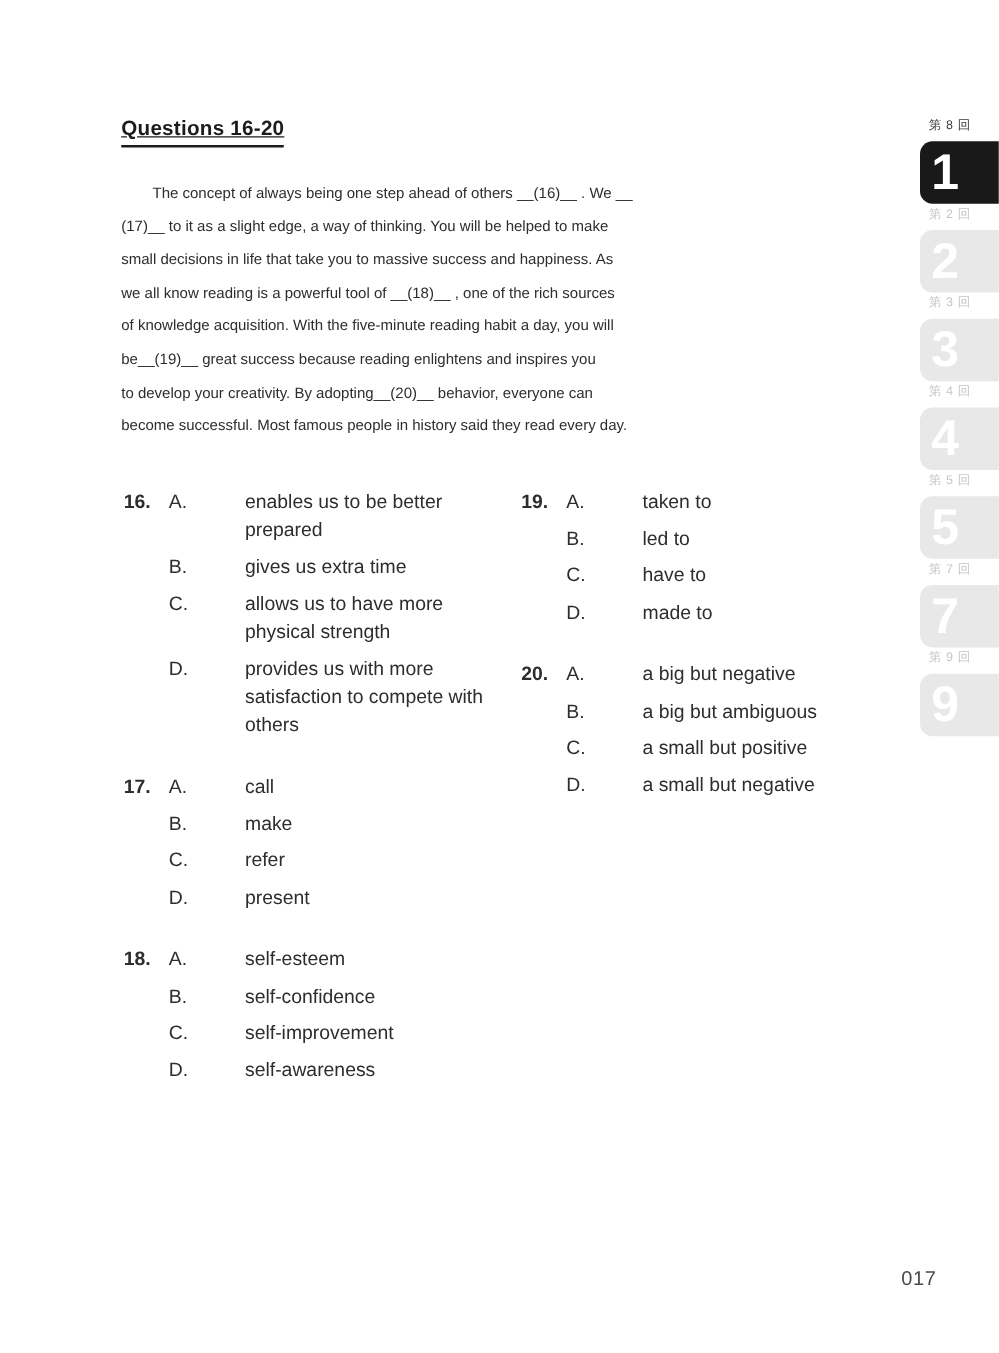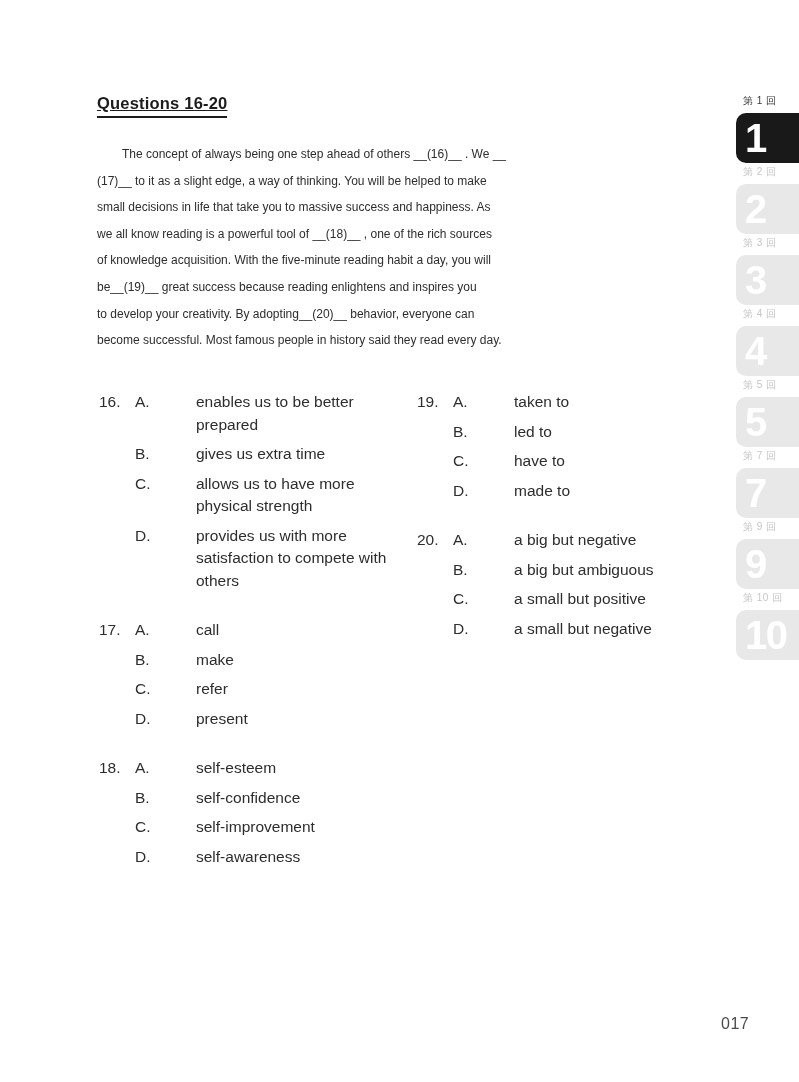--- a/index.html
+++ b/index.html
@@ -28,21 +28,21 @@
   }
   .pline { line-height:26.6px; white-space:pre-wrap; }
   .pline:first-child { text-indent:25px; }
 
   
   .col { position:absolute; top:391px; font-size:15.5px; line-height:22.5px; }
   .col-left  { left:99px;  width:308px; }
   .col-right { left:417px; width:330px; }
 
   .question { display:flex; margin-bottom:20px; }
-  .qnum { width:36px; flex:none; font-weight:normal; }
+  .qnum { width:36px; flex:none; font-weight:bold; }
   .opts { flex:1; }
   .opt { display:flex; margin-bottom:7px; }
   .letter { width:21px; flex:none; }
   .otext { white-space:pre-line;margin-left:40px; }
 
   
   .sidebar { position:absolute; right:0; top:94px; width:63px; }
   .tab-unit { margin-bottom:2px; }
   .tab-label {
     font-size:10px; line-height:13px; height:13px;
@@ -218,21 +218,21 @@
   <div class="opt">
     <span class="letter">D.</span>
     <span class="otext">a small but negative</span>
   </div>
 </div>
   </div>
 </div>
 
 <nav class="sidebar" id="sidebar">
   <div class="tab-unit active">
-    <div class="tab-label">第 1 回</div>
+    <div class="tab-label">第 8 回</div>
     <div class="tab-box">
       <span class="tab-num">1</span>
     </div>
   </div>
 
   <div class="tab-unit">
     <div class="tab-label">第 2 回</div>
     <div class="tab-box">
       <span class="tab-num">2</span>
     </div>
@@ -268,21 +268,15 @@
   </div>
 
 
   <div class="tab-unit">
     <div class="tab-label">第 9 回</div>
     <div class="tab-box">
       <span class="tab-num">9</span>
     </div>
   </div>
 
-  <div class="tab-unit">
-    <div class="tab-label">第 10 回</div>
-    <div class="tab-box">
-      <span class="tab-num">10</span>
-    </div>
-  </div>
 </nav>
 
 <div class="pagenum">017</div>
 
 </body></html>

